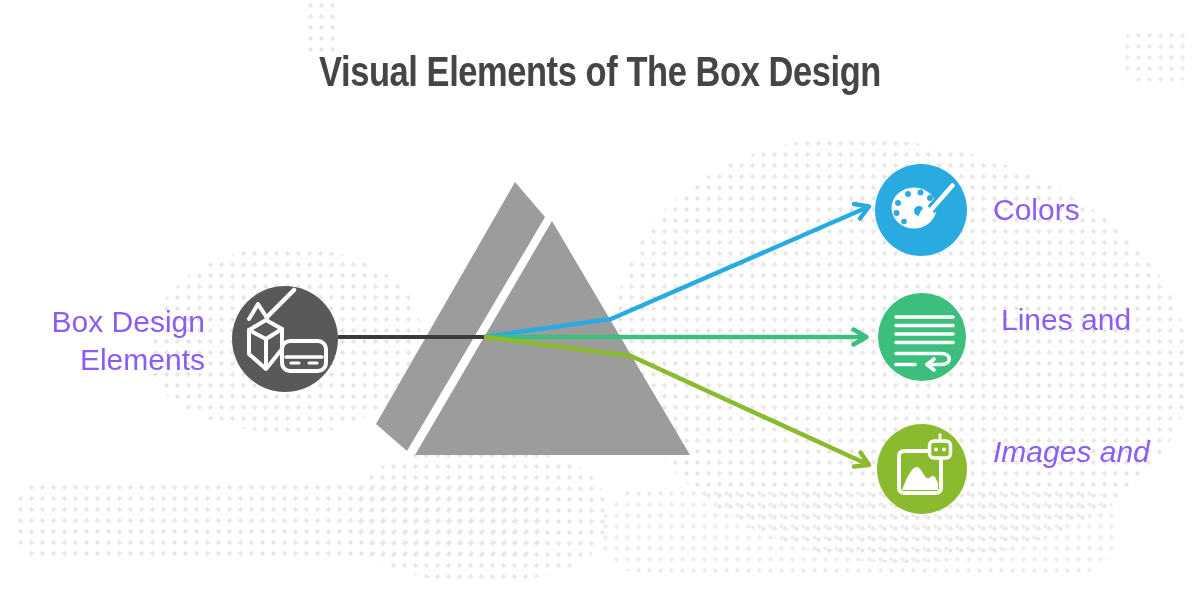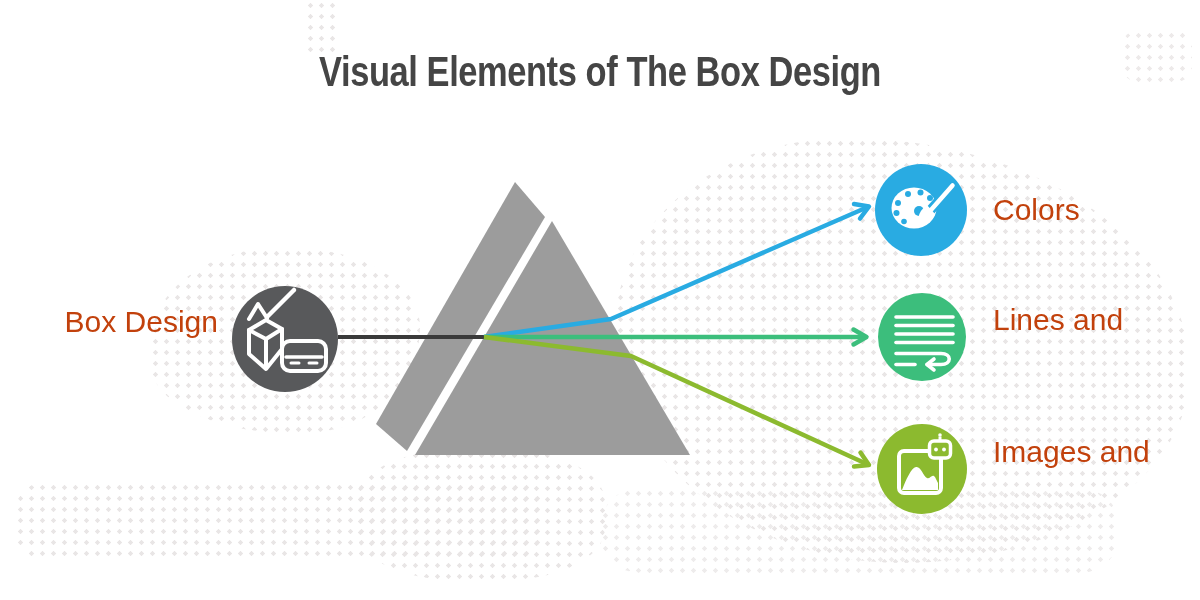--- a/index.html
+++ b/index.html
@@ -6,34 +6,34 @@
   #stage{
     position:relative;width:1200px;height:600px;overflow:hidden;background:#ffffff;
     font-family:"Liberation Sans", sans-serif;
   }
   .dots{
     position:absolute;
     background-image:radial-gradient(circle,#e9e6e6 2px,transparent 2.3px);
     background-size:11px 11px;
   }
   #diagram-svg{position:absolute;left:0;top:0;z-index:2;}
-  .txt{position:absolute;z-index:3;color:#c2410c;}
+  .txt{position:absolute;z-index:3;color:#8b5cf6;}
   .page-title{
     left:0;right:0;top:48px;text-align:center;
     font-size:42px;font-weight:700;color:#454545;
     transform:scaleX(0.82);letter-spacing:-0.5px;white-space:nowrap;
   }
   .src-label{
     left:0;top:303px;width:205px;text-align:right;
-    font-size:30px;line-height:38px;margin-left:13px;
+    font-size:30px;line-height:38px;
   }
   .tgt-label{left:993px;font-size:30px;line-height:34px;}
   .tgt-label.t0{top:193px;}
-  .tgt-label.t1{top:303px;}
-  .tgt-label.t2{top:435px;}
+  .tgt-label.t1{top:303px;margin-left:8px;}
+  .tgt-label.t2{top:435px;font-style:italic;}
   .line{display:block;}
 </style>
 </head>
 <body>
 
 <div id="stage">
 
   <div class="dots" style="left:150px;top:248px;width:270px;height:185px;border-radius:50% 50% 45% 55%/55% 45% 60% 40%;z-index:1;"></div>
   <div class="dots" style="left:615px;top:138px;width:575px;height:425px;border-radius:40% 60% 50% 50%/45% 55% 45% 55%;z-index:1;"></div>
   <div class="dots" style="left:15px;top:482px;width:530px;height:78px;border-radius:30px;z-index:1;"></div>
@@ -108,20 +108,21 @@
       <rect x="929.5" y="441" width="21" height="17" rx="4.5" stroke="#ffffff" stroke-width="3.5" fill="#8CBA2F"></rect>
       <circle cx="936" cy="449.5" r="1.9" fill="#ffffff"></circle>
       <circle cx="944" cy="449.5" r="1.9" fill="#ffffff"></circle>
     </g>
   </svg>
 
   <div class="txt page-title">Visual Elements of The Box Design</div>
 
   <div class="txt src-label">
     <span class="line">Box Design</span>
+    <span class="line">Elements</span>
   </div>
 
   <div class="txt tgt-label t0">
     <span class="line">Colors</span>
   </div>
 
   <div class="txt tgt-label t1">
     <span class="line">Lines and</span>
   </div>
 

